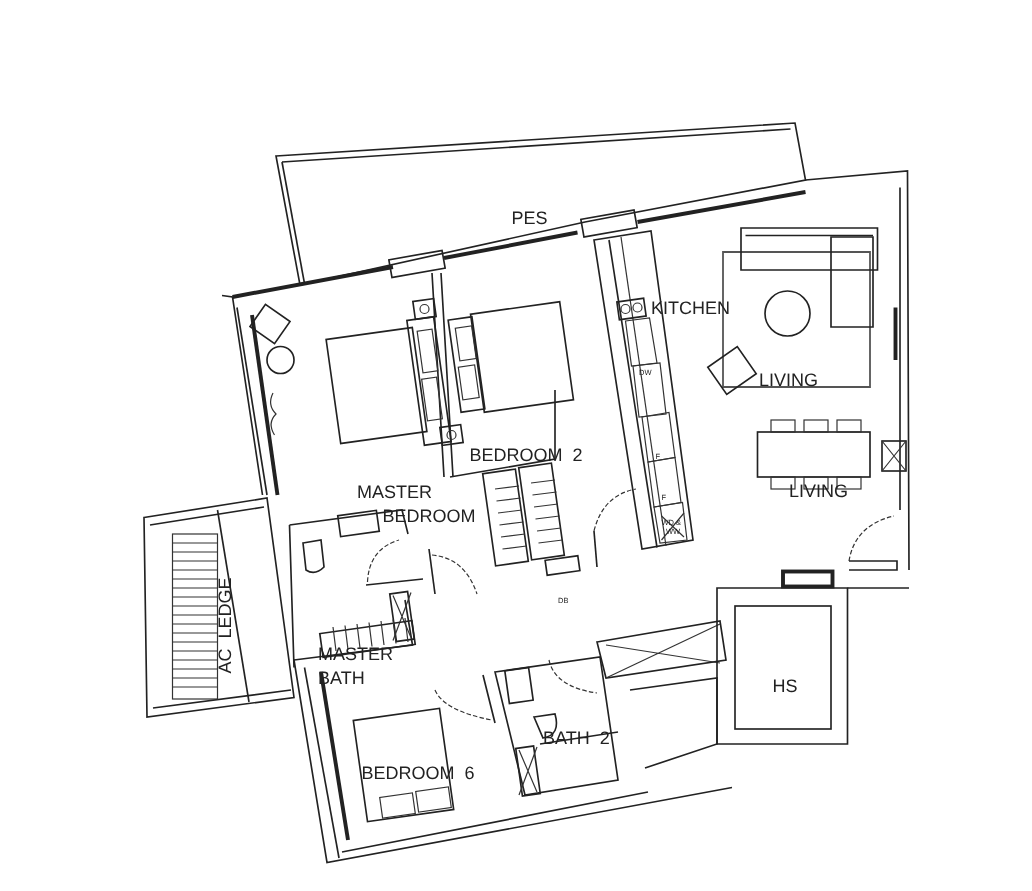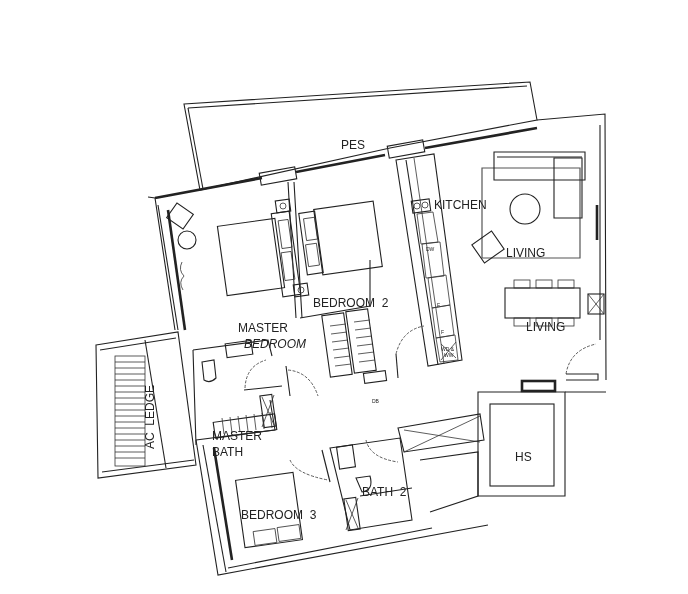--- a/index.html
+++ b/index.html
@@ -163,25 +163,25 @@
   </g>
 </svg>
 
 <div style="position:absolute;left:0;top:0;width:604px;height:594px;font-family:'Liberation Sans','DejaVu Sans',sans-serif;font-size:12px;color:#222;margin-top:24px;">
   <span style="position:absolute;left:341px;top:114px;">PES</span>
   <span style="position:absolute;left:434px;top:174px;">KITCHEN</span>
   <span style="position:absolute;left:506px;top:222px;">LIVING</span>
   <span style="position:absolute;left:526px;top:296px;">LIVING</span>
   <span style="position:absolute;left:313px;top:272px;white-space:pre;">BEDROOM  2</span>
   <span style="position:absolute;left:238px;top:297px;">MASTER</span>
-  <span style="position:absolute;left:244px;top:313px;font-style:italic;">BEDROOM</span>
+  <span style="position:absolute;left:255px;top:313px;">BEDROOM</span>
   <span style="position:absolute;left:143px;top:393px;white-space:pre;transform:rotate(-90deg);transform-origin:left top;display:inline-block;margin-top:32px;">AC  LEDGE</span>
   <span style="position:absolute;left:212px;top:405px;">MASTER</span>
   <span style="position:absolute;left:212px;top:421px;">BATH</span>
-  <span style="position:absolute;left:241px;top:484px;white-space:pre;">BEDROOM  3</span>
+  <span style="position:absolute;left:241px;top:484px;white-space:pre;">BEDROOM  6</span>
   <span style="position:absolute;left:362px;top:461px;white-space:pre;">BATH  2</span>
   <span style="position:absolute;left:515px;top:426px;">HS</span>
 
   <span style="position:absolute;left:426px;top:222px;font-size:5px;">DW</span>
   <span style="position:absolute;left:437px;top:278px;font-size:5px;">F</span>
   <span style="position:absolute;left:441px;top:305px;font-size:5px;">F</span>
   <span style="position:absolute;left:441px;top:322px;font-size:5px;">WD &amp;</span>
   <span style="position:absolute;left:444px;top:328px;font-size:5px;">WW</span>
   <span style="position:absolute;left:372px;top:374px;font-size:5px;">DB</span>
 </div>

